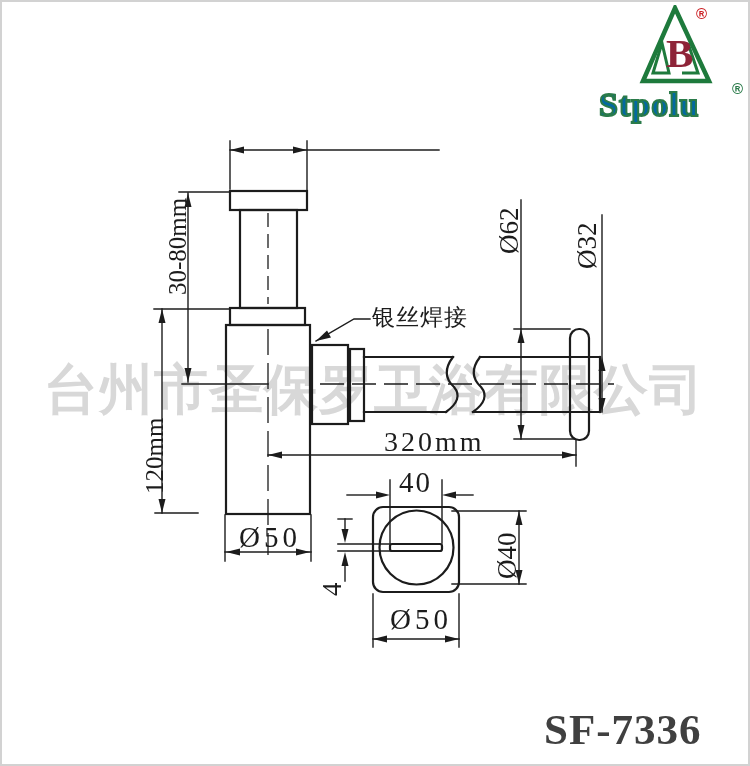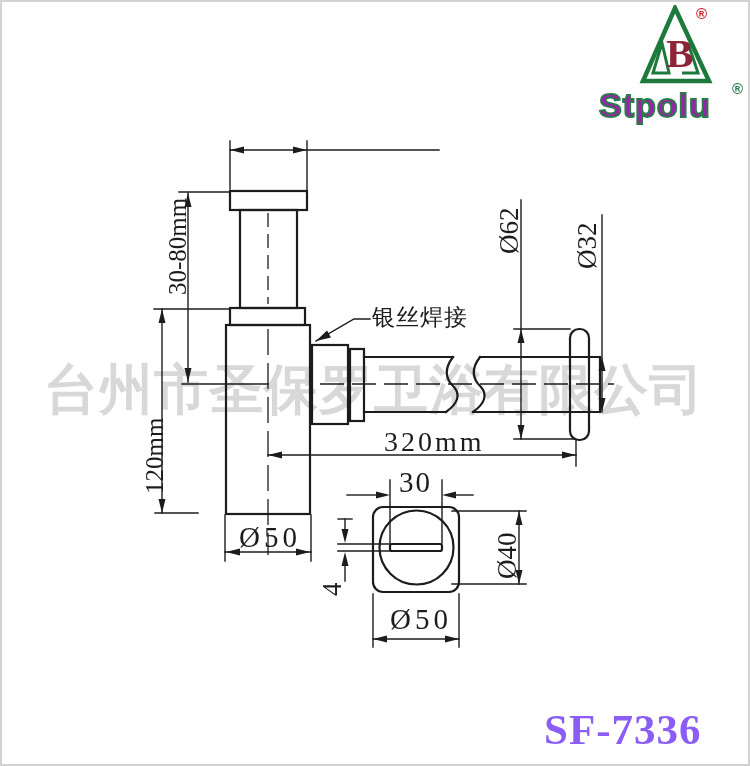--- a/index.html
+++ b/index.html
@@ -36,34 +36,34 @@
   .rot{
     transform-origin:0 0;
     transform:rotate(-90deg);
   }
   .model{
     position:absolute;
     left:542px;top:703px;
     font-size:43px;
     font-weight:bold;
     letter-spacing:1px;
-    color:#8b5cf6;
+    color:#404040;
     font-family:"Liberation Serif",serif;
     z-index:3;
   }
   .brand-name{
     position:absolute;
     left:597px;top:84px;
     font-size:34px;
     font-weight:800;
     letter-spacing:1px;
-    color:#a21caf;
+    color:#0369a1;
     -webkit-text-stroke:2px #2a7b4a;
     text-stroke:2px #2a7b4a;
-    font-family:Liberation Sans, sans-serif;
+    font-family:Liberation Serif, serif;
     z-index:3;
   }
   .reg-triangle{
     position:absolute;
     left:694px;top:3px;
     font-size:15px;font-weight:bold;
     color:#cc2327;
     font-family:"Liberation Sans",sans-serif;
     z-index:4;
   }
@@ -222,21 +222,21 @@
   <span class="dim" style="left:370px;top:304px;font-size:23px;letter-spacing:1px;">银丝焊接</span>
 
   <span class="dim" style="left:356px;top:426px;font-size:28px;letter-spacing:3px;margin-left:26px;">320mm</span>
 
   <span class="dim rot" style="left:494px;top:252px;font-size:27px;">Ø62</span>
 
   <span class="dim rot" style="left:572px;top:267px;font-size:27px;">Ø32</span>
 
   <span class="dim" style="left:237px;top:521px;font-size:29px;letter-spacing:4px;">Ø50</span>
 
-  <span class="dim" style="left:397px;top:466px;font-size:29px;letter-spacing:2px;">30</span>
+  <span class="dim" style="left:397px;top:466px;font-size:29px;letter-spacing:2px;">40</span>
 
   <span class="dim rot" style="left:492px;top:577px;font-size:27px;">Ø40</span>
 
   <span class="dim rot" style="left:317px;top:594px;font-size:27px;">4</span>
 
   <span class="dim" style="left:388px;top:603px;font-size:29px;letter-spacing:4px;">Ø50</span>
 
   <div class="model">SF-7336</div>
 
 </div>

